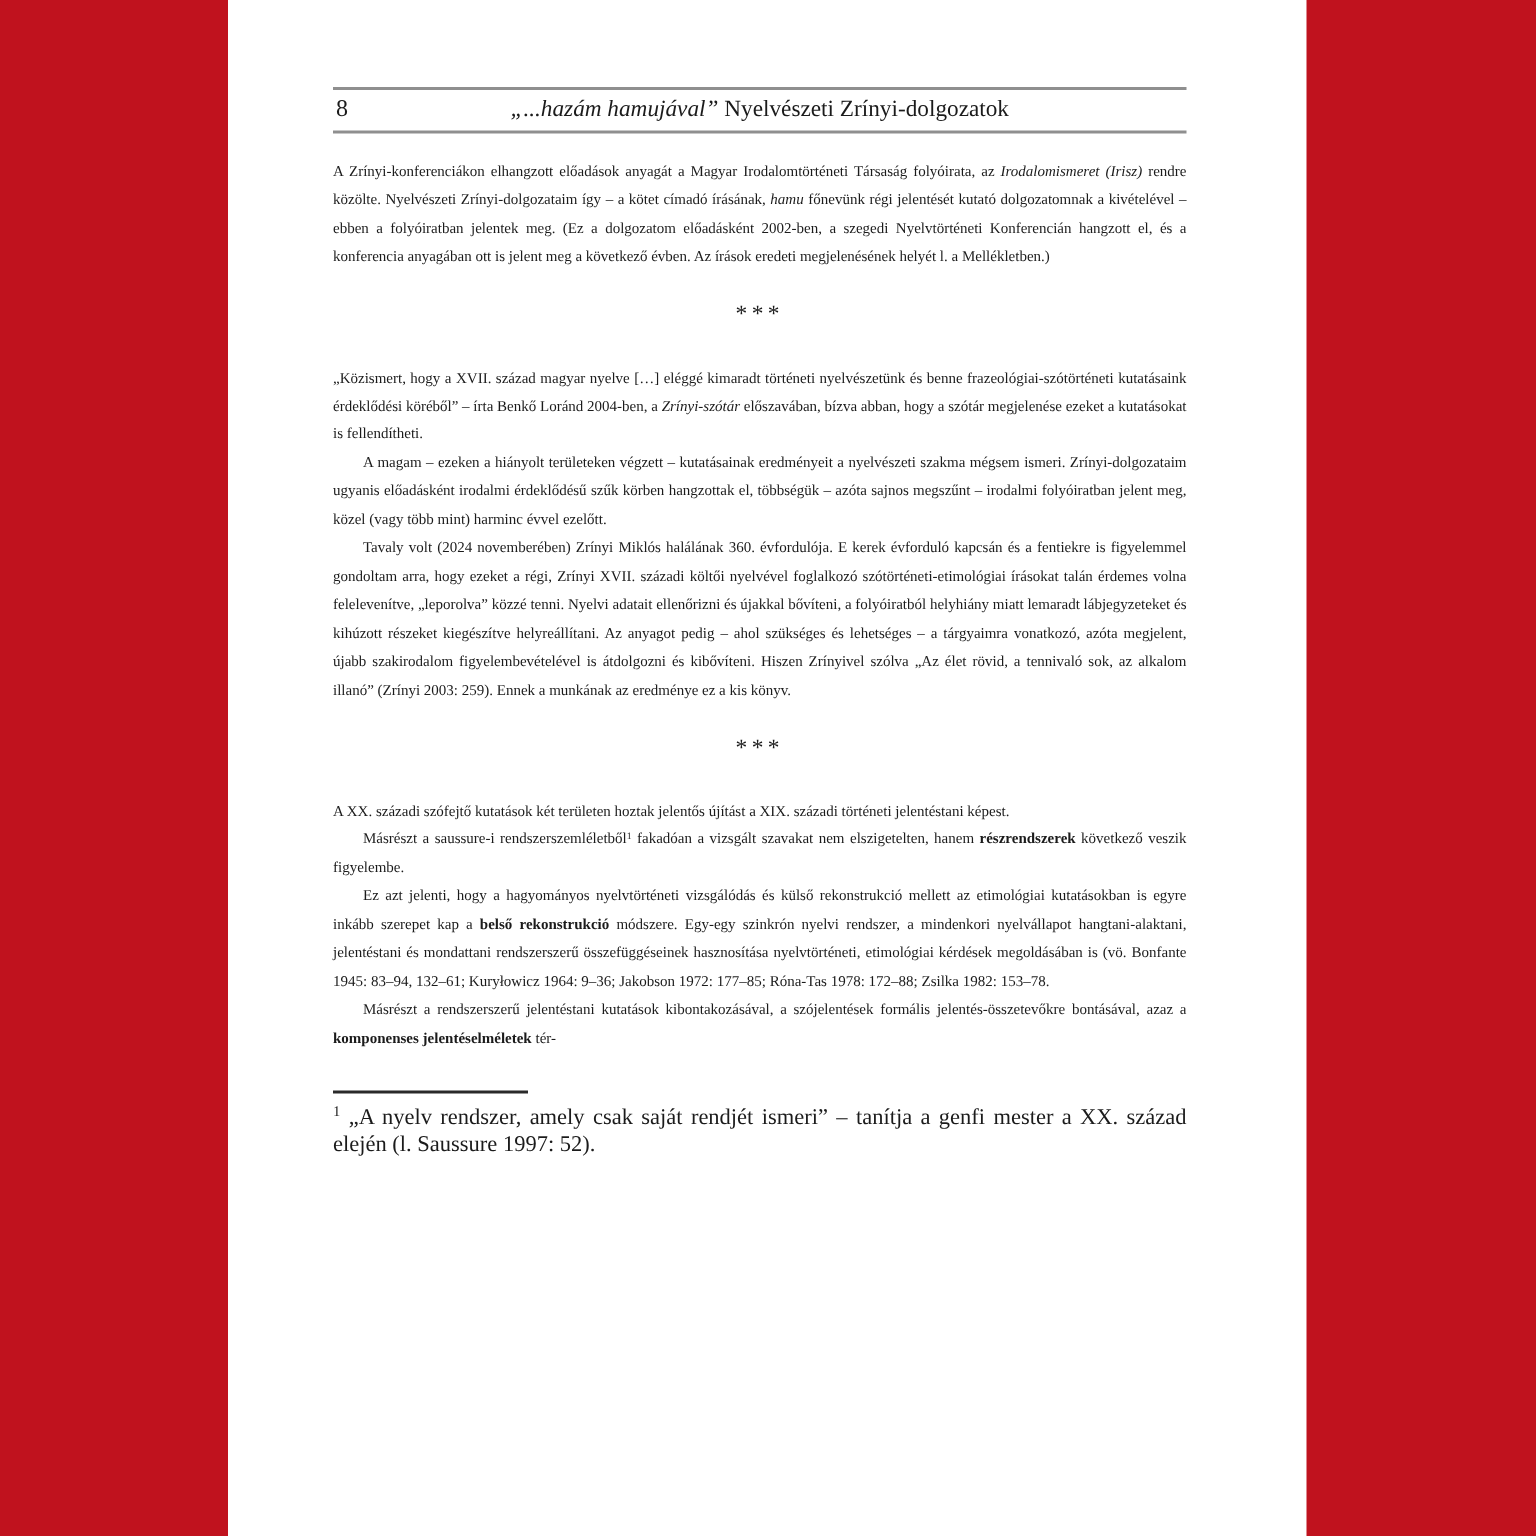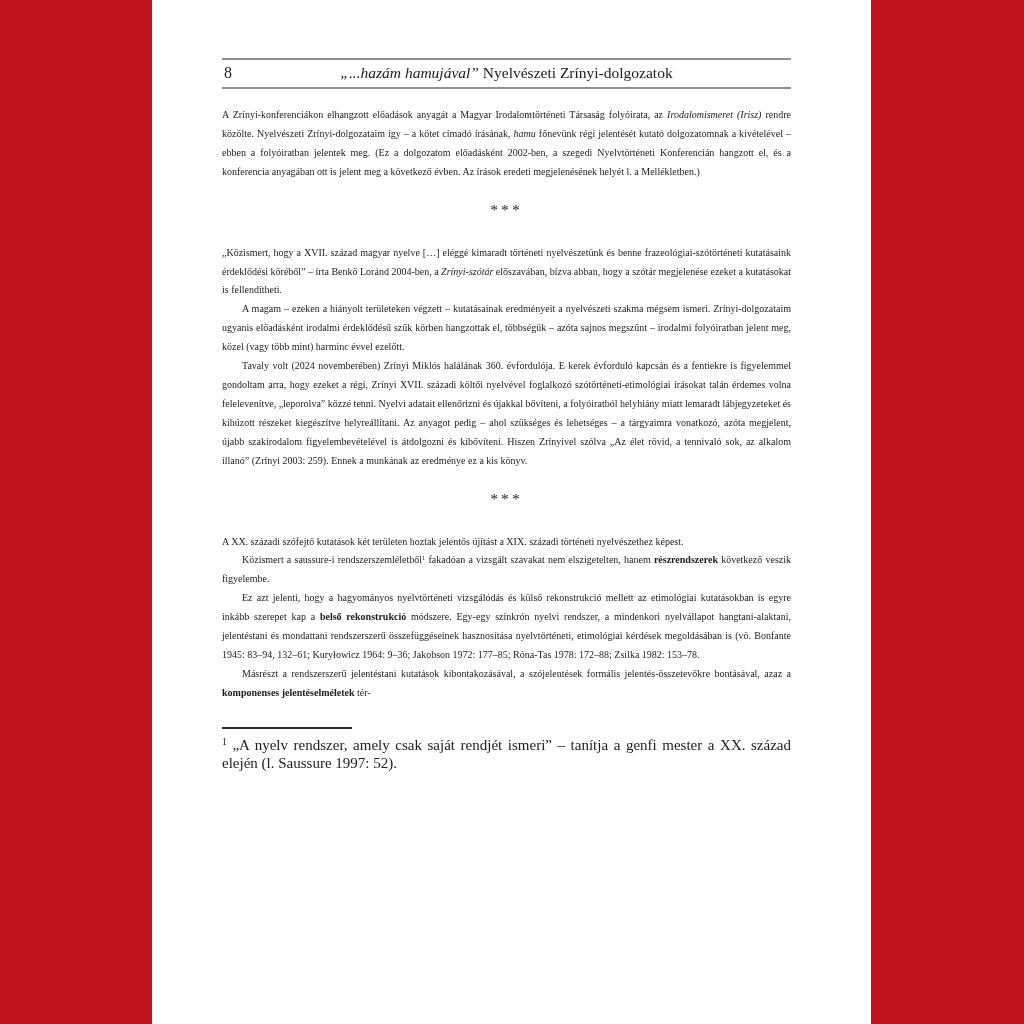--- a/index.html
+++ b/index.html
@@ -96,22 +96,22 @@
       <span><em>„...hazám hamujával”</em><span> Nyelvészeti Zrínyi-dolgozatok</span></span>
     </div>
 
     <div class="body-text" id="body-content">
         <p class="para"><span>A Zrínyi-konferenciákon elhangzott előadások anyagát a Magyar Irodalomtörténeti Társaság folyóirata, az </span><em>Irodalomismeret (Irisz)</em><span> rendre közölte. Nyelvészeti Zrínyi-dolgozataim így – a kötet címadó írásának, </span><em>hamu</em><span> főnevünk régi jelentését kutató dolgozatomnak a kivételével – ebben a folyóiratban jelentek meg. (Ez a dolgozatom előadásként 2002-ben, a szegedi Nyelvtörténeti Konferencián hangzott el, és a konferencia anyagában ott is jelent meg a következő évben. Az írások eredeti megjelenésének helyét l. a Mellékletben.)</span></p>
         <div class="sep">***</div>
         <p class="para"><span>„Közismert, hogy a XVII. század magyar nyelve […] eléggé kimaradt történeti nyelvészetünk és benne frazeológiai-szótörténeti kutatásaink érdeklődési köréből” – írta Benkő Loránd 2004-ben, a </span><em>Zrínyi-szótár</em><span> előszavában, bízva abban, hogy a szótár megjelenése ezeket a kutatásokat is fellendítheti.</span></p>
         <p class="para indent"><span>A magam – ezeken a hiányolt területeken végzett – kutatásainak eredményeit a nyelvészeti szakma mégsem ismeri. Zrínyi-dolgozataim ugyanis előadásként irodalmi érdeklődésű szűk körben hangzottak el, többségük – azóta sajnos megszűnt – irodalmi folyóiratban jelent meg, közel (vagy több mint) harminc évvel ezelőtt.</span></p>
         <p class="para indent"><span>Tavaly volt (2024 novemberében) Zrínyi Miklós halálának 360. évfordulója. E kerek évforduló kapcsán és a fentiekre is figyelemmel gondoltam arra, hogy ezeket a régi, Zrínyi XVII. századi költői nyelvével foglalkozó szótörténeti-etimológiai írásokat talán érdemes volna felelevenítve, „leporolva” közzé tenni. Nyelvi adatait ellenőrizni és újakkal bővíteni, a folyóiratból helyhiány miatt lemaradt lábjegyzeteket és kihúzott részeket kiegészítve helyreállítani. Az anyagot pedig – ahol szükséges és lehetséges – a tárgyaimra vonatkozó, azóta megjelent, újabb szakirodalom figyelembevételével is átdolgozni és kibővíteni. Hiszen Zrínyivel szólva „Az élet rövid, a tennivaló sok, az alkalom illanó” (Zrínyi 2003: 259). Ennek a munkának az eredménye ez a kis könyv.</span></p>
         <div class="sep">***</div>
-        <p class="para"><span>A XX. századi szófejtő kutatások két területen hoztak jelentős újítást a XIX. századi történeti nyelvészethez képest.</span></p>
-        <p class="para indent"><span>Közismert a saussure-i rendszerszemléletből</span><sup class="fnref">1</sup><span> fakadóan a vizsgált szavakat nem elszigetelten, hanem </span><strong>részrendszerek</strong><span> következő veszik figyelembe.</span></p>
+        <p class="para"><span>A XX. századi szófejtő kutatások két területen hoztak jelentős újítást a XIX. századi történeti jelentéstani képest.</span></p>
+        <p class="para indent"><span>Másrészt a saussure-i rendszerszemléletből</span><sup class="fnref">1</sup><span> fakadóan a vizsgált szavakat nem elszigetelten, hanem </span><strong>részrendszerek</strong><span> következő veszik figyelembe.</span></p>
         <p class="para indent"><span>Ez azt jelenti, hogy a hagyományos nyelvtörténeti vizsgálódás és külső rekonstrukció mellett az etimológiai kutatásokban is egyre inkább szerepet kap a </span><strong>belső rekonstrukció</strong><span> módszere. Egy-egy szinkrón nyelvi rendszer, a mindenkori nyelvállapot hangtani-alaktani, jelentéstani és mondattani rendszerszerű összefüggéseinek hasznosítása nyelvtörténeti, etimológiai kérdések megoldásában is (vö. Bonfante 1945: 83–94, 132–61; Kuryłowicz 1964: 9–36; Jakobson 1972: 177–85; Róna-Tas 1978: 172–88; Zsilka 1982: 153–78.</span></p>
         <p class="para indent"><span>Másrészt a rendszerszerű jelentéstani kutatások kibontakozásával, a szójelentések formális jelentés-összetevőkre bontásával, azaz a </span><strong>komponenses jelentéselméletek</strong><span> tér-</span></p>
       </div>
 
     <div class="footnote-block">
       <div class="fn-rule"></div>
       <p class="footnote" id="footnote"><sup class="fnref">1</sup><span> „A nyelv rendszer, amely csak saját rendjét ismeri” – tanítja a genfi mester a XX. század elején (l. Saussure 1997: 52).</span></p>
     </div>
 
   </div>

